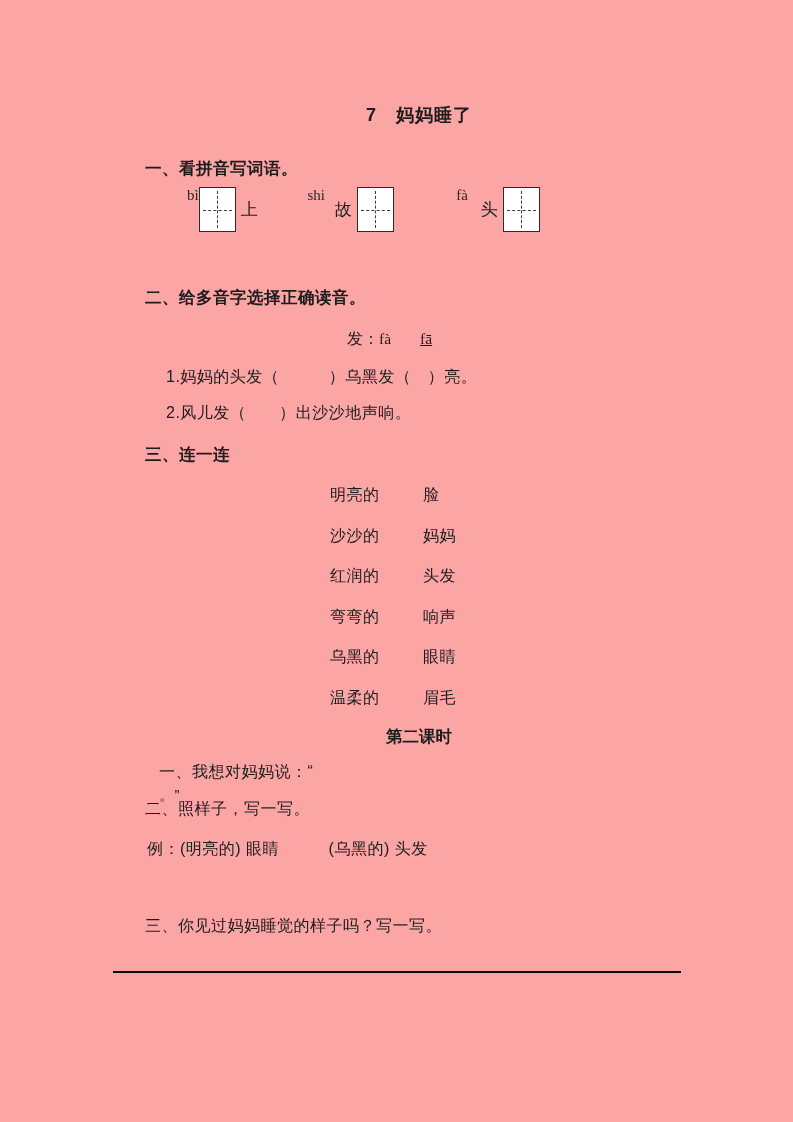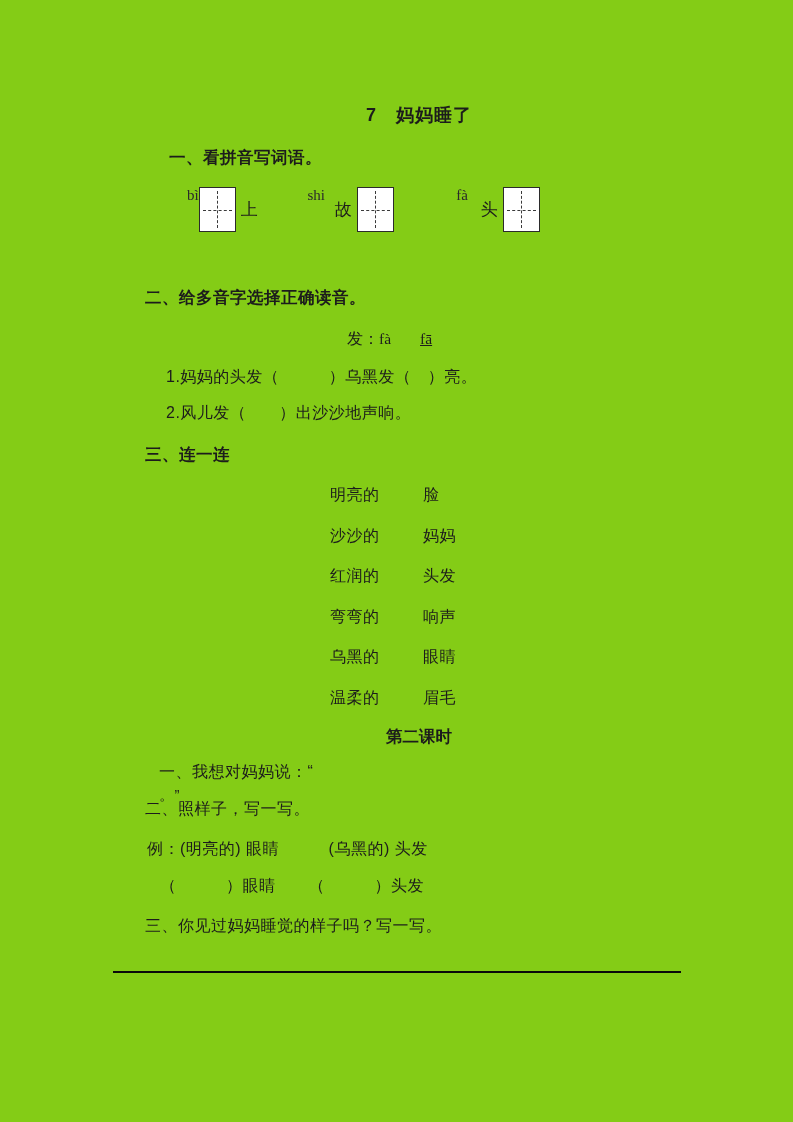--- a/index.html
+++ b/index.html
@@ -4,21 +4,21 @@
 <style>
   html, body {
     margin: 0;
     padding: 0;
     background: #ffffff;
   }
   .page {
     position: relative;
     width: 793px;
     height: 1122px;
-    background: #84cc16;
+    background: #fca5a5;
     font-family: "Liberation Sans", sans-serif;
     color: #1c1c1c;
     overflow: hidden;
   }
   .abs { position: absolute; }
 
   
   .doc-title {
     left: 145px; top: 103px; width: 548px;
     text-align: center;
@@ -140,21 +140,21 @@
     height: 0;
   }
 </style>
 </head>
 <body>
 
 <div class="page">
 
   <div class="abs doc-title">7　妈妈睡了</div>
 
-  <div class="abs sec-heading" style="top:147px;margin-left:24px;">一、看拼音写词语。</div>
+  <div class="abs sec-heading" style="top:158px;">一、看拼音写词语。</div>
 
   <div class="abs pinyin-words">
     <div class="pw box-first">
       <div class="py">bì</div>
       <div class="wrow">
         <span class="tzg"></span>
         <span class="hz">上</span>
       </div>
     </div>
     <div class="pw char-first">
@@ -216,18 +216,17 @@
   <div class="abs part2-heading">第二课时</div>
 
   <div class="abs q1-row">
     <span>一、我想对妈妈说：“</span>
     <span class="blank"></span>
     <span class="q1-suffix">。”</span>
   </div>
 
   <div class="abs body-line" style="left:145px; top:799px;">二、照样子，写一写。</div>
   <div class="abs body-line" style="left:147px; top:839px;">例：(明亮的) 眼睛　　　(乌黑的) 头发</div>
-  <div class="abs body-line" style="left:160px; top:876px;">（　　　）眼睛　　（　　　）头发</div>
   <div class="abs body-line" style="left:145px; top:916px;">三、你见过妈妈睡觉的样子吗？写一写。</div>
 
   <div class="abs footer-divider"></div>
 
 </div>
 
 </body></html>

